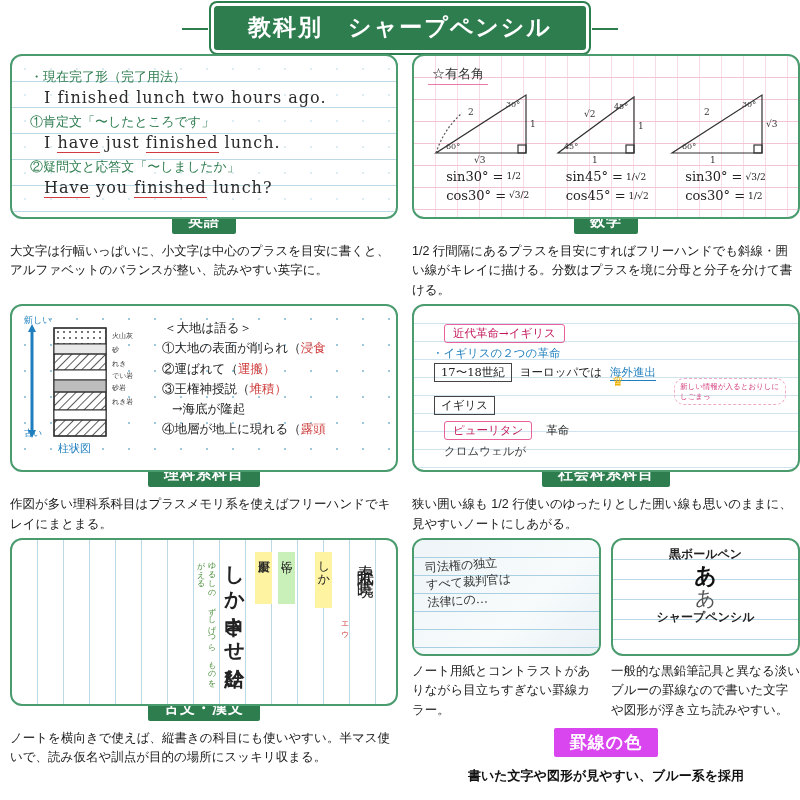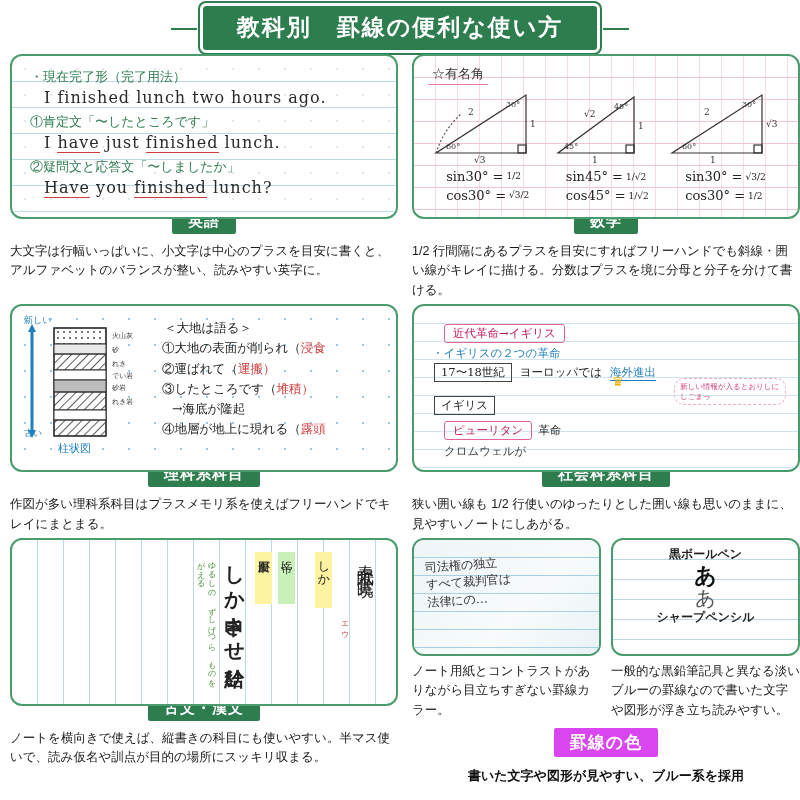--- a/index.html
+++ b/index.html
@@ -136,21 +136,21 @@
     padding:3px 16px; border-radius:4px; border:2px solid #fff; letter-spacing:1px;
   }
   .final-note { text-align:center; font-size:13px; font-weight:bold; margin-top:8px; color:#111; }
 </style>
 </head>
 <body>
 
 <div class="page">
 
   <div class="banner-wrap">
-    <div class="banner">教科別　罫線の便利な使い方</div>
+    <div class="banner">教科別　シャープペンシル</div>
   </div>
 
   <div class="grid">
 
     <div class="cell">
       <div class="card c1">
         <div class="ruled"></div>
         <div class="dots" style="opacity:.35"></div>
         <div style="position:relative;z-index:2;padding:4px 6px;">
           <div class="en-bullet hand">・現在完了形（完了用法）</div>
@@ -292,21 +292,21 @@
 
           <div style="flex:1;font-family:'DejaVu Serif',serif;font-size:12.5px;line-height:1.62;padding-top:6px;">
             <div style="margin-left:2px;">＜大地は語る＞</div>
             <div>
               <span>①</span><span>大地の表面が削られ（</span><span class="red">浸食</span>
             </div>
             <div>
               <span>②</span><span>運ばれて（</span><span class="red">運搬</span><span class="red">）</span>
             </div>
             <div>
-              <span>③</span><span>したところです（</span><span class="red">堆積</span><span class="red">）</span>
+              <span>③</span><span>王権神授説（</span><span class="red">堆積</span><span class="red">）</span>
             </div>
             <div style="margin-left:10px;">
               <span>→</span><span>海底が隆起</span>
             </div>
             <div>
               <span>④</span><span>地層が地上に現れる（</span><span class="red">露頭</span>
             </div>
           </div>
         </div>
       </div>
@@ -329,21 +329,21 @@
             <span style="color:#1f7fbe;border-bottom:1.2px solid #1f7fbe;">海外進出</span>
           </div>
 
           <div style="position:absolute;right:4px;top:56px;width:112px;font-size:7.5px;color:#d13b7a;line-height:1.25;border:1px dashed #f0a9c6;border-radius:10px;padding:3px 5px;">新しい情報が入るとおりしにしごまっ</div>
 
           <div style="display:flex;align-items:flex-start;gap:8px;margin:6px 0 0 12px;">
             <span style="border:1.3px solid #444;padding:1px 6px;margin-top:8px;">イギリス</span>
             <span style="color:#f0b000;font-size:13px;position:absolute;left:190px;top:52px;">♛</span>
           </div>
 
-          <div style="display:flex;align-items:center;gap:6px;margin:6px 0 0 22px;">
+          <div style="display:flex;align-items:center;gap:14px;margin:6px 0 0 22px;">
             <span style="border:1.4px solid #e8619a;border-radius:3px;padding:1px 8px;color:#c2185b;">ピューリタン</span>
             <span>革命</span>
           </div>
           <div style="margin:4px 0 0 22px;color:#444;">クロムウェルが</div>
         </div>
       </div>
       <div class="label-row">
         <div class="label">社会科系科目</div>
       </div>
       <div class="caption">狭い囲い線も 1/2 行使いのゆったりとした囲い線も思いのままに、見やすいノートにしあがる。</div>

